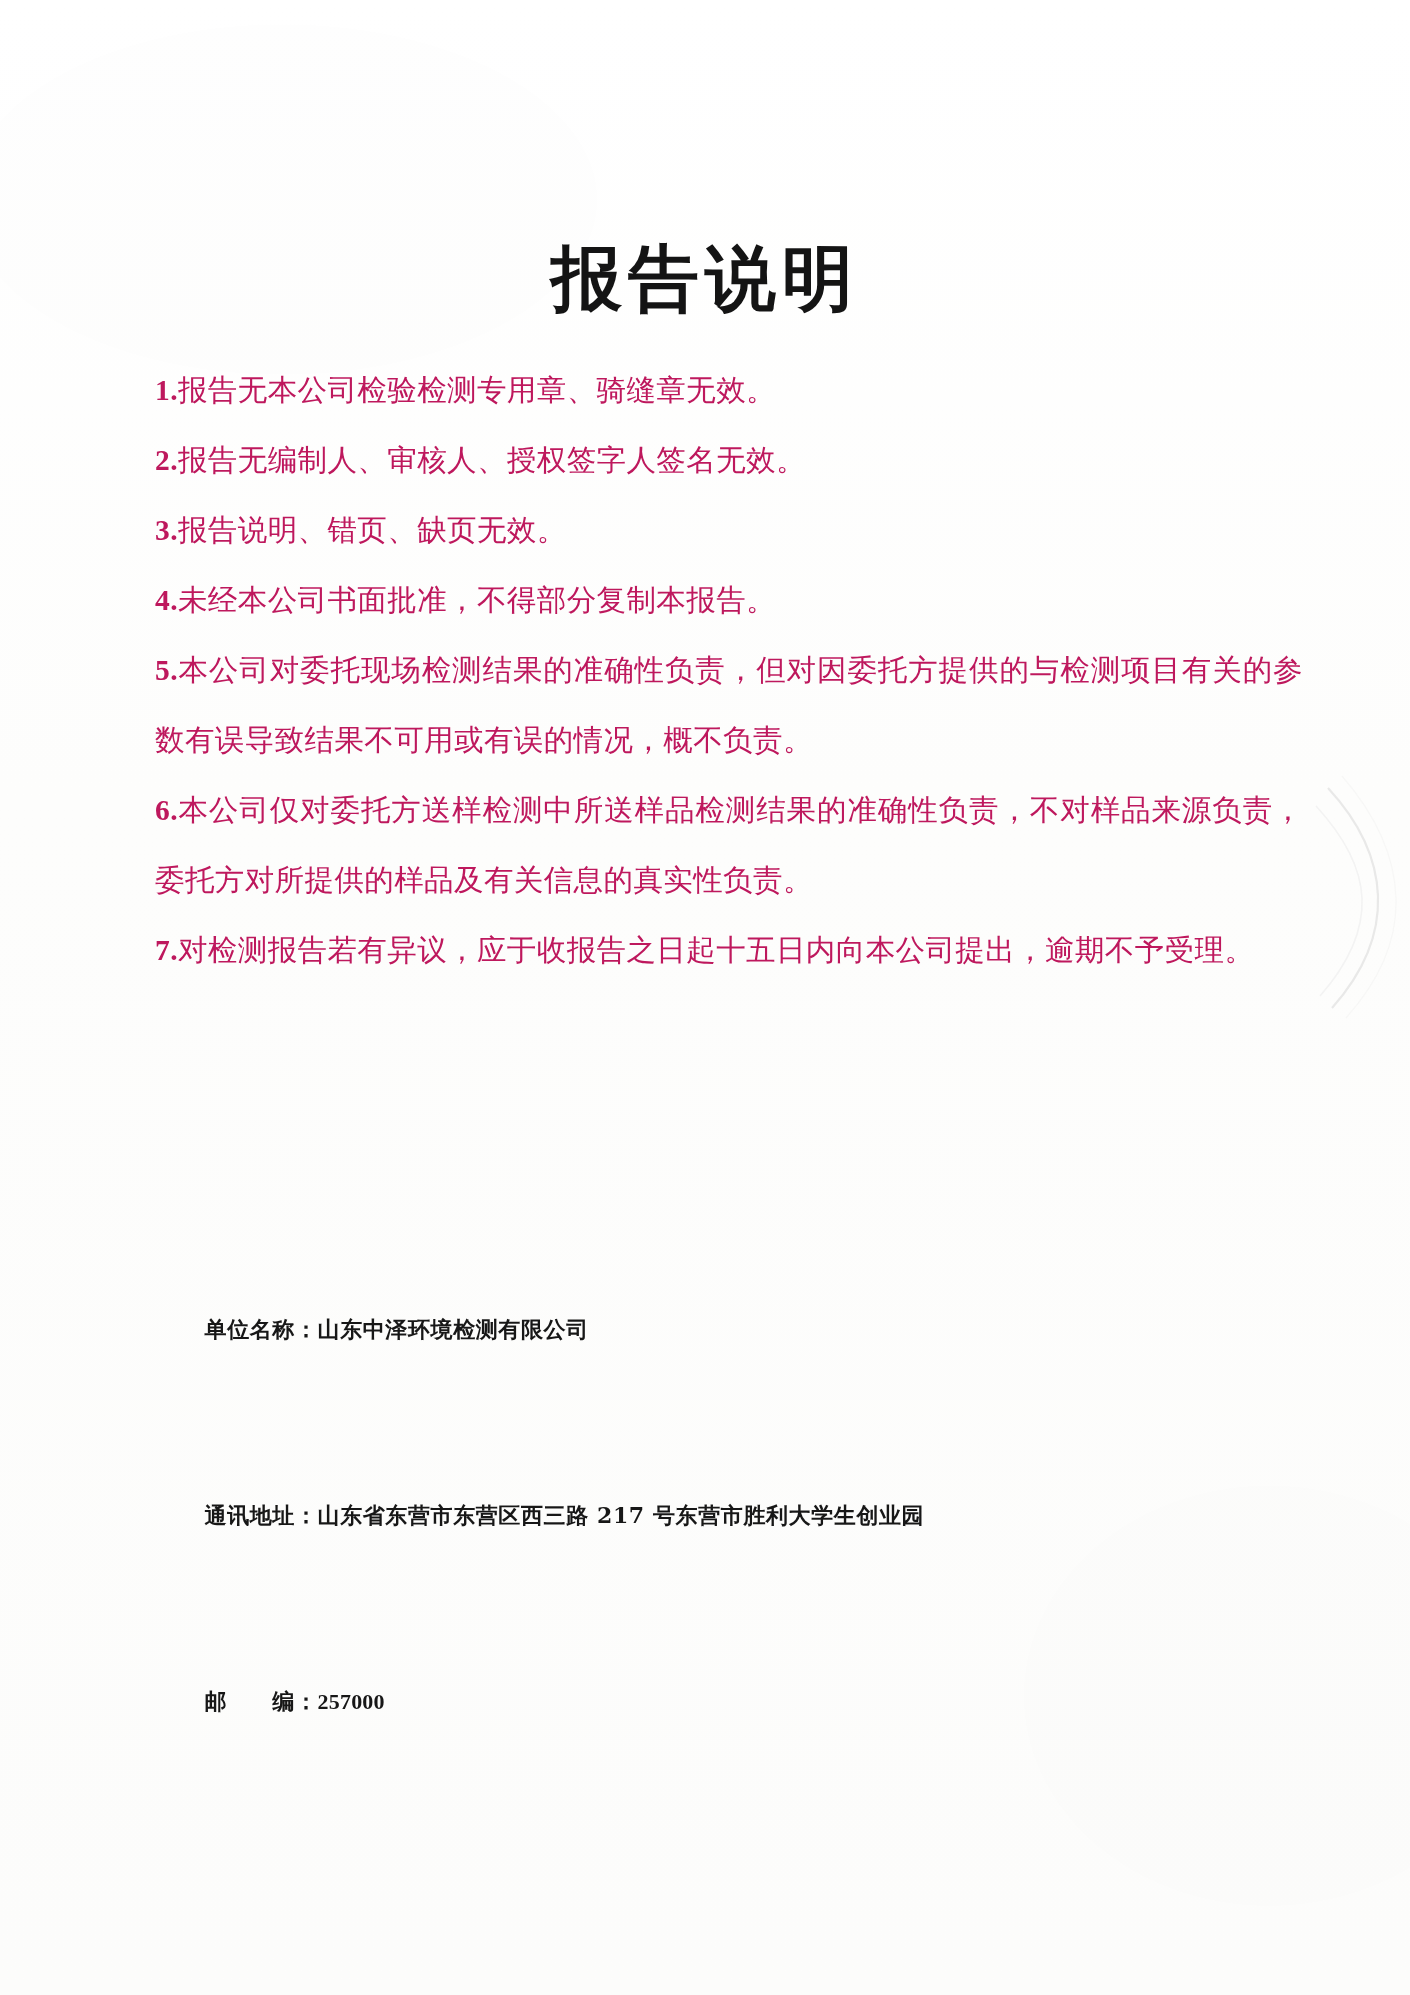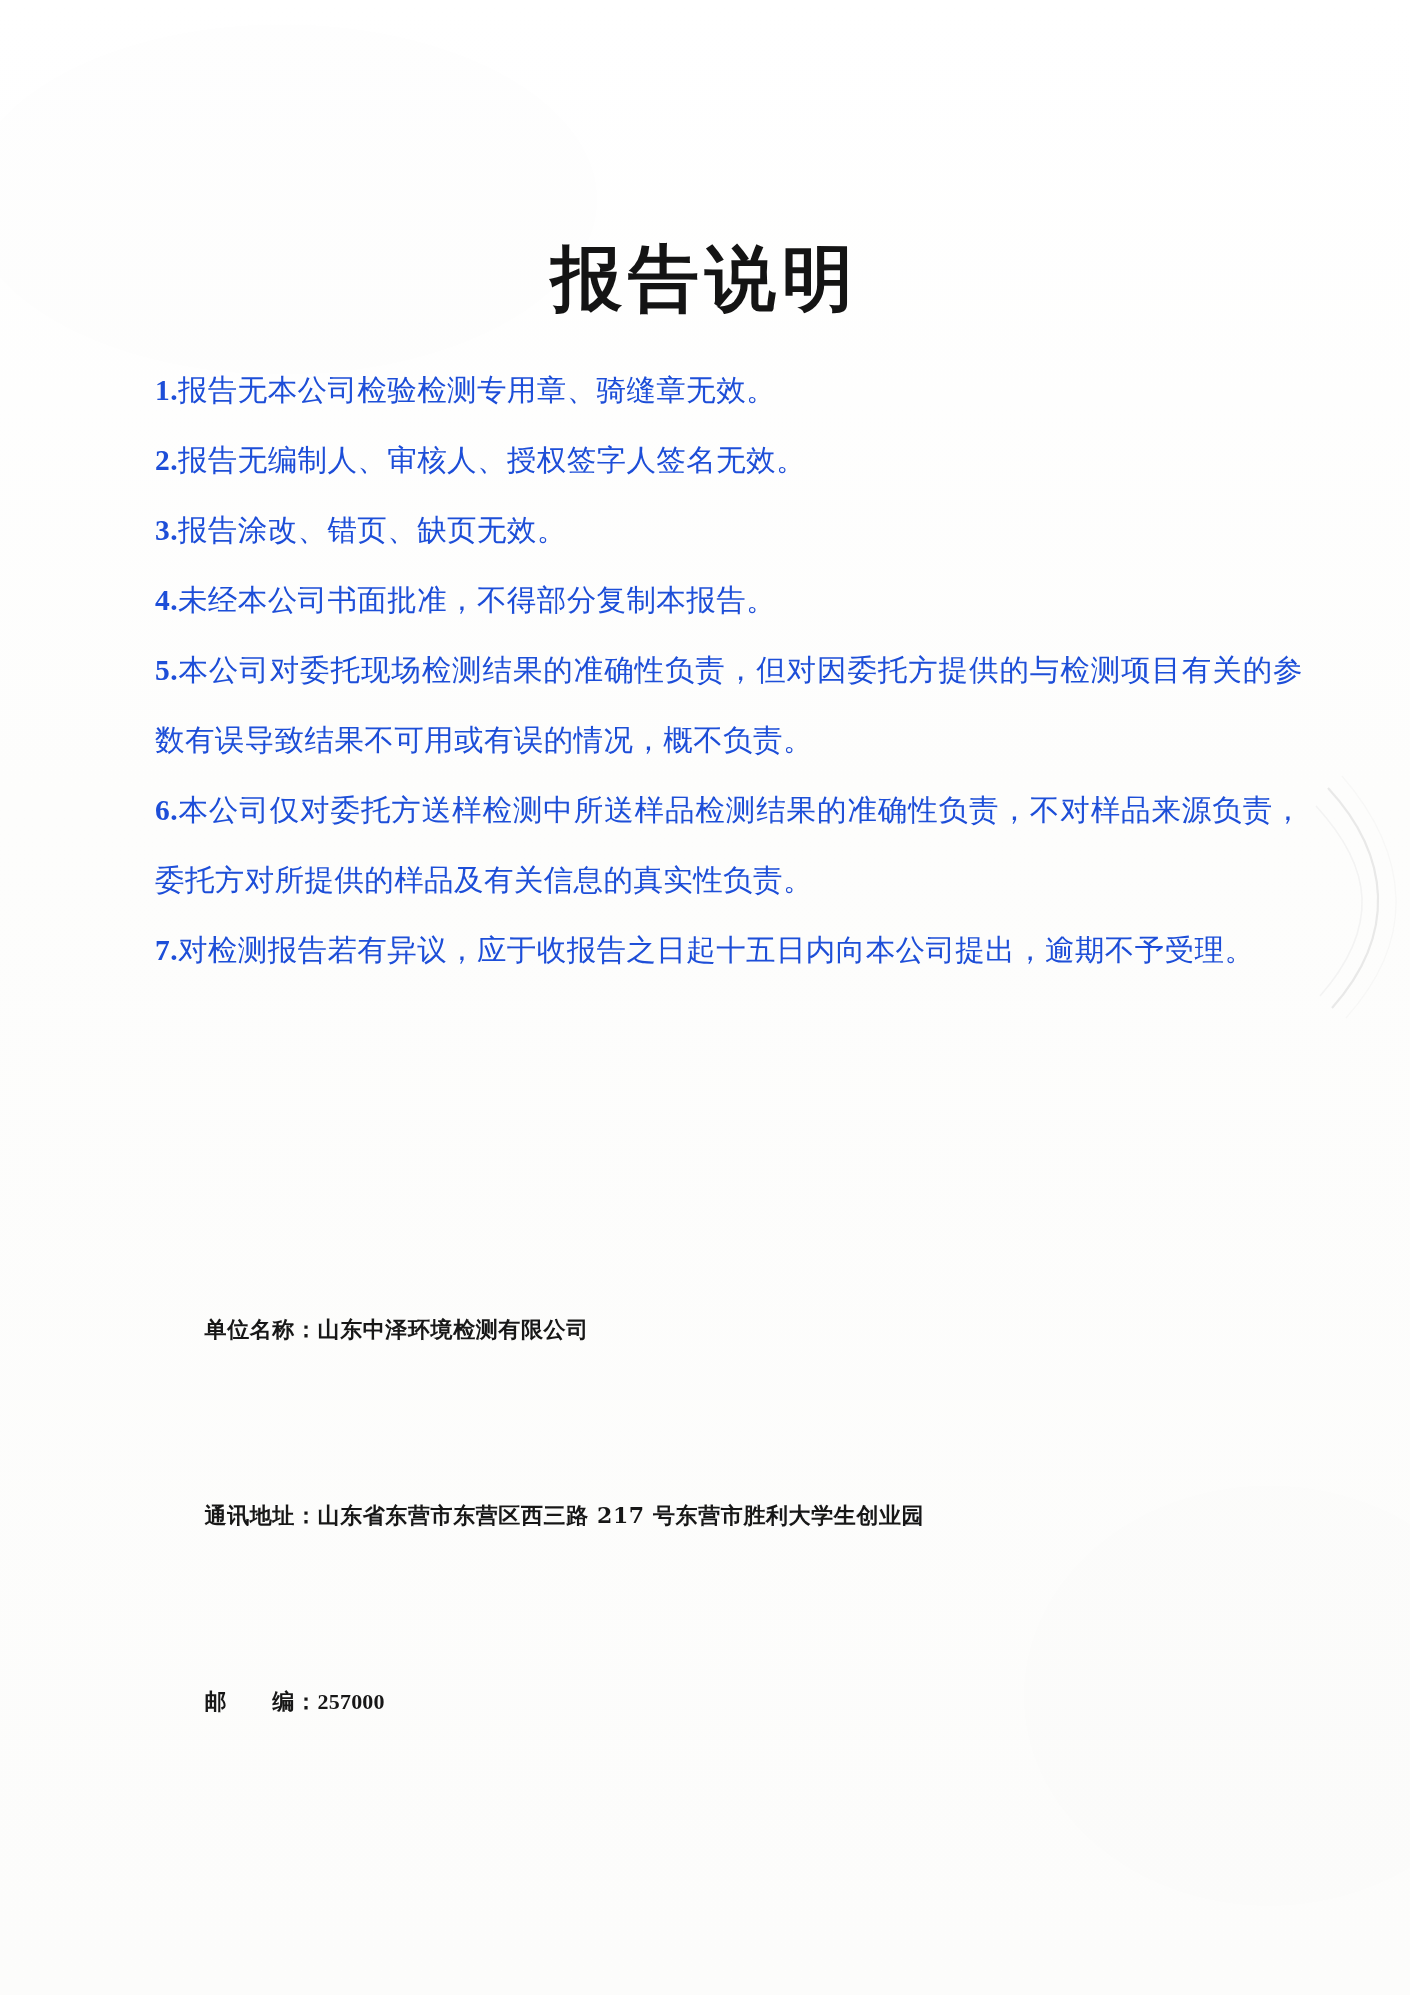--- a/index.html
+++ b/index.html
@@ -60,21 +60,21 @@
   
   .clause-list {
     position: absolute;
     left: 155px;
     top: 355px;
     width: 1150px;
   }
   .clause {
     font-size: 29.5px;
     line-height: 70px;
-    color: #1d4ed8;
+    color: #be185d;
     letter-spacing: 0.4px;
     text-align: justify;
     text-justify: inter-ideograph;
     font-family: "DejaVu Serif", "Liberation Serif", serif;
   }
   .clause .num {
     font-weight: 700;
     font-family: "Liberation Serif", "DejaVu Serif", serif;
   }
   .clause.wide { width: 1148px; }
@@ -131,21 +131,21 @@
 
     <div class="clause narrow">
       <span class="num">1.</span><span class="txt">报告无本公司检验检测专用章、骑缝章无效。</span>
     </div>
 
     <div class="clause narrow">
       <span class="num">2.</span><span class="txt">报告无编制人、审核人、授权签字人签名无效。</span>
     </div>
 
     <div class="clause narrow">
-      <span class="num">3.</span><span class="txt">报告涂改、错页、缺页无效。</span>
+      <span class="num">3.</span><span class="txt">报告说明、错页、缺页无效。</span>
     </div>
 
     <div class="clause narrow">
       <span class="num">4.</span><span class="txt">未经本公司书面批准，不得部分复制本报告。</span>
     </div>
 
     <div class="clause wide">
       <span class="num">5.</span><span class="txt">本公司对委托现场检测结果的准确性负责，但对因委托方提供的与检测项目有关的参数有误导致结果不可用或有误的情况，概不负责。</span>
     </div>
 

